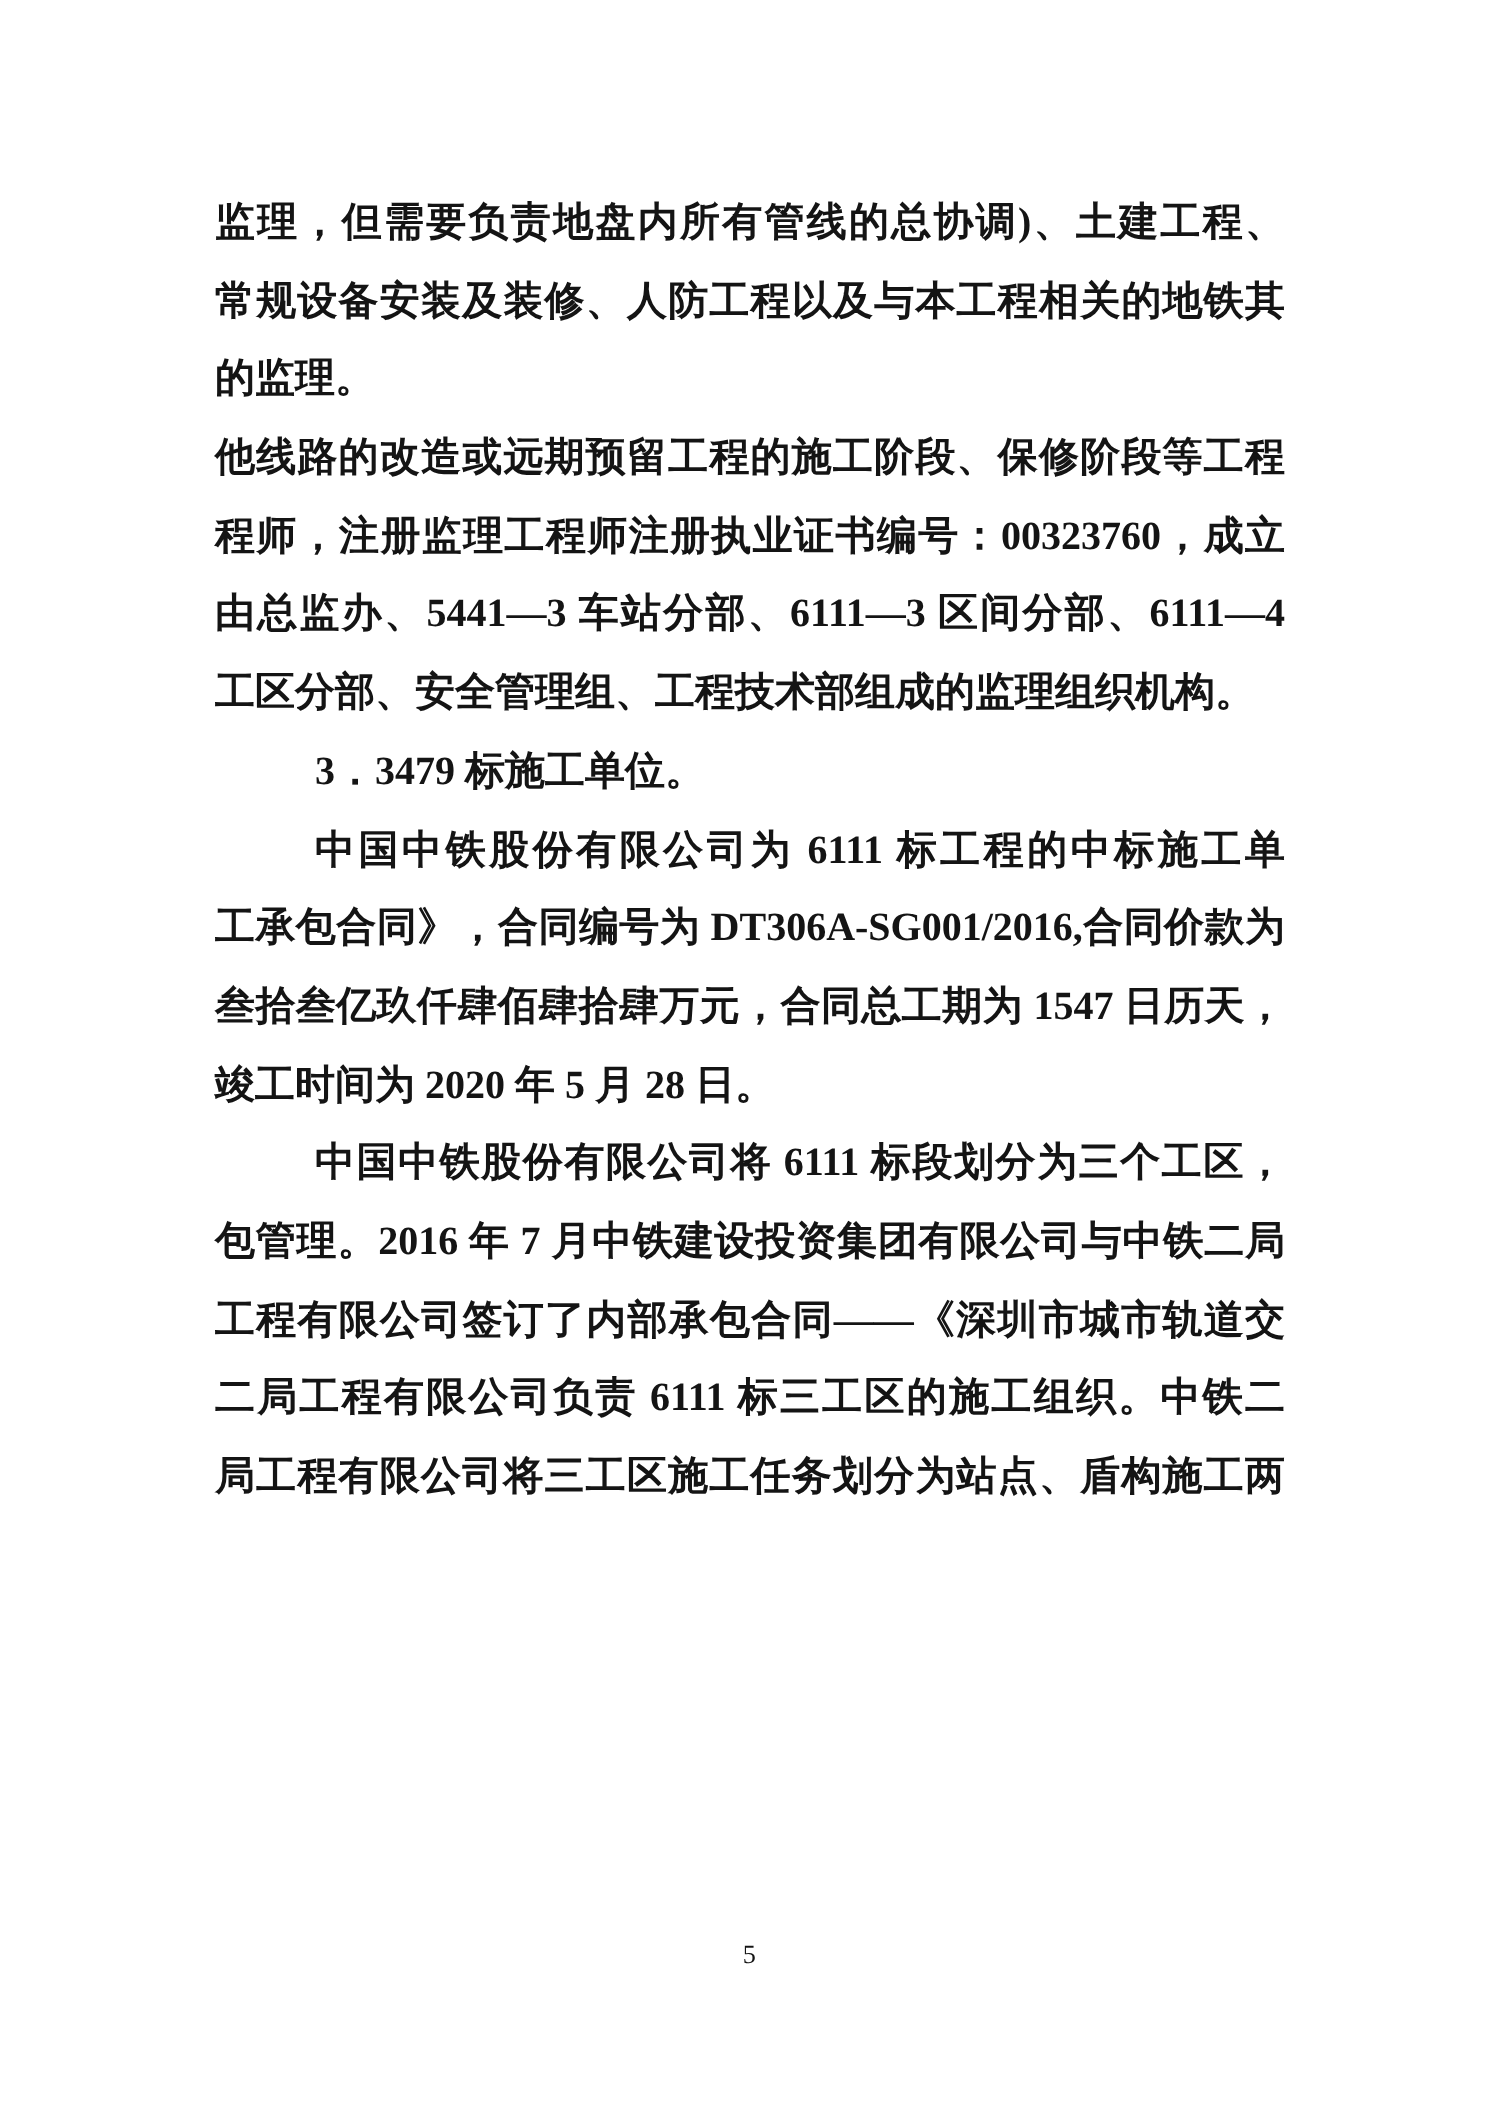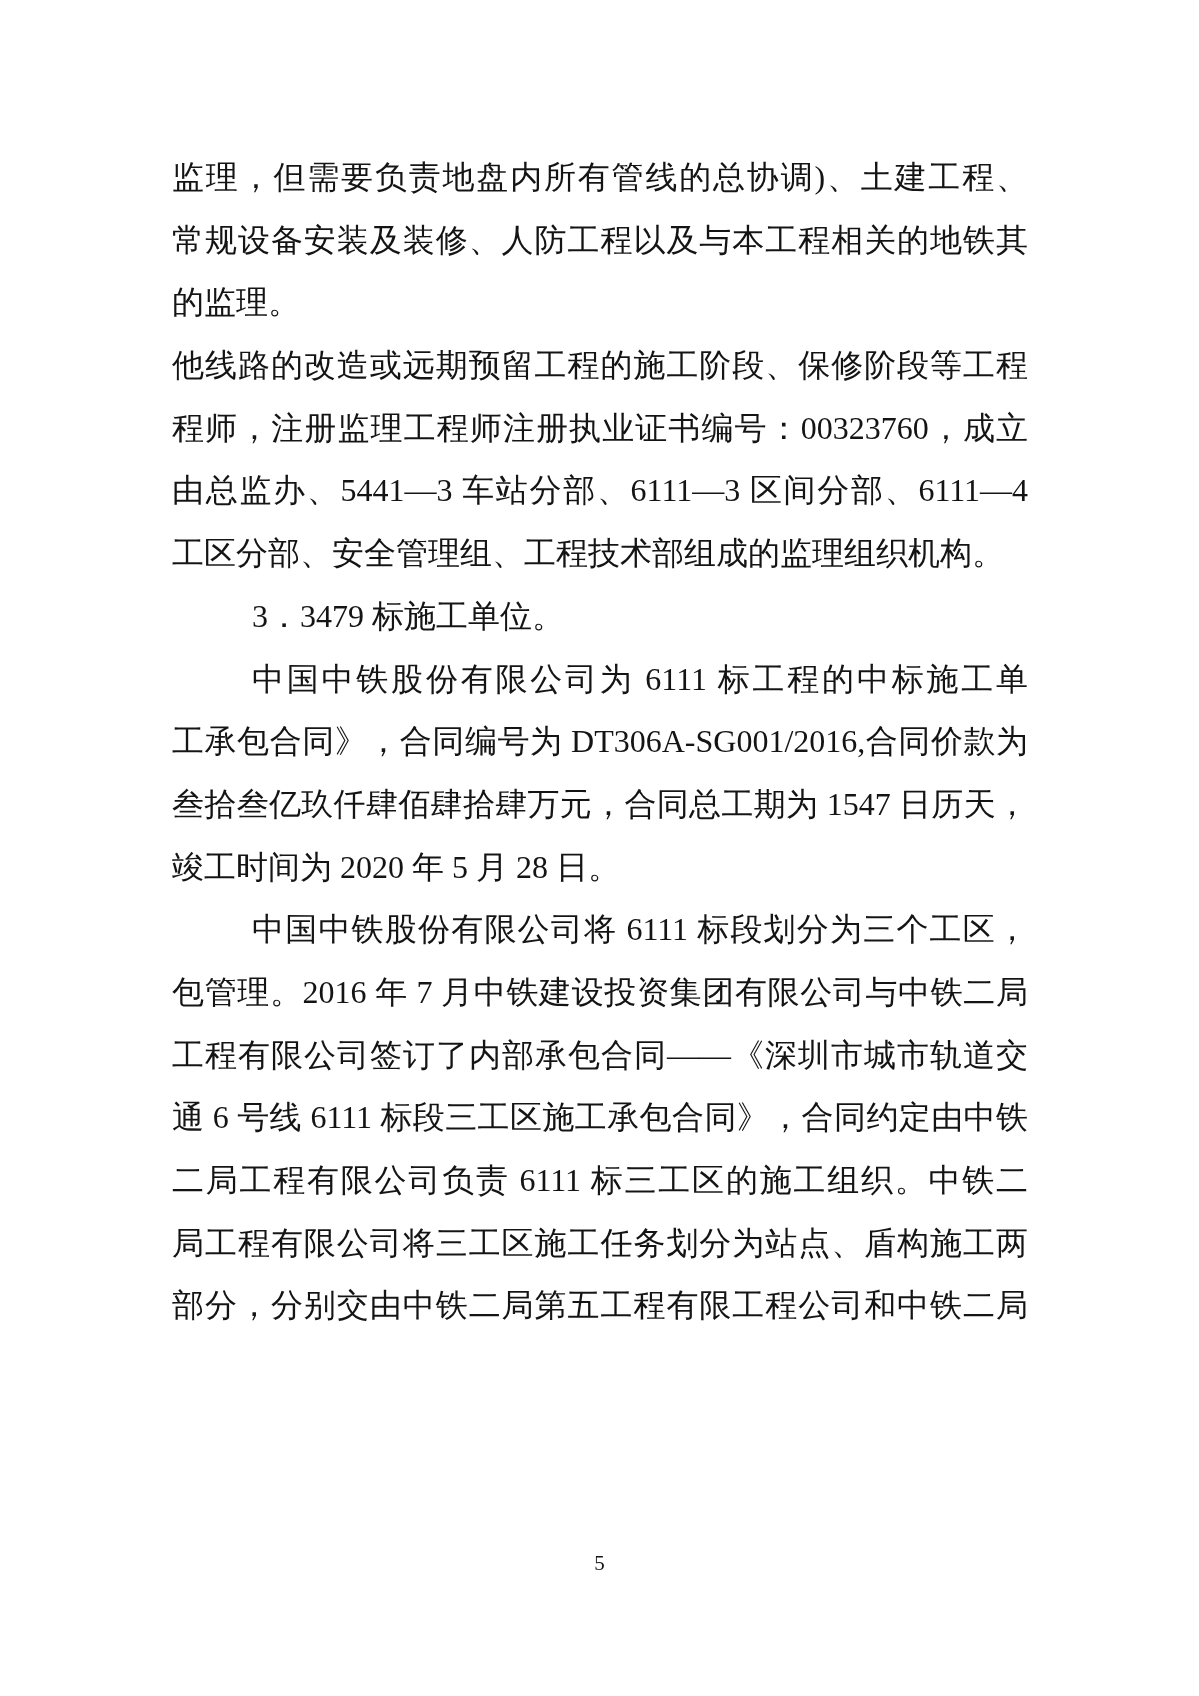--- a/index.html
+++ b/index.html
@@ -14,20 +14,21 @@
     background: #ffffff;
     overflow: hidden;
     font-family: "Liberation Serif", "DejaVu Serif", serif;
     color: #141414;
   }
   .doc-body {
     position: absolute;
     left: 172px;
     top: 146px;
     width: 856px;
+    font-weight: bold;
   }
   .line {
     height: 62.7px;
     line-height: 62.7px;
     font-size: 32px;
     letter-spacing: 0;
     white-space: normal;
     overflow: visible;
   }
   
@@ -68,19 +69,17 @@
     <div class="line j">由总监办、5441—3 车站分部、6111—3 区间分部、6111—4</div>
     <div class="line short">工区分部、安全管理组、工程技术部组成的监理组织机构。</div>
     <div class="line short indent">3．3479 标施工单位。</div>
     <div class="line j indent">中国中铁股份有限公司为 6111 标工程的中标施工单</div>
     <div class="line j">工承包合同》，合同编号为 DT306A-SG001/2016,合同价款为</div>
     <div class="line j">叁拾叁亿玖仟肆佰肆拾肆万元，合同总工期为 1547 日历天，</div>
     <div class="line short">竣工时间为 2020 年 5 月 28 日。</div>
     <div class="line j indent">中国中铁股份有限公司将 6111 标段划分为三个工区，</div>
     <div class="line j">包管理。2016 年 7 月中铁建设投资集团有限公司与中铁二局</div>
     <div class="line j">工程有限公司签订了内部承包合同——《深圳市城市轨道交</div>
-    <div class="line j">通 6 号线 6111 标段三工区施工承包合同》，合同约定由中铁</div>
     <div class="line j">二局工程有限公司负责 6111 标三工区的施工组织。中铁二</div>
     <div class="line j">局工程有限公司将三工区施工任务划分为站点、盾构施工两</div>
-    <div class="line j">部分，分别交由中铁二局第五工程有限工程公司和中铁二局</div>
   </div>
   <div class="page-num">5</div>
 </div>
 
 </body></html>

